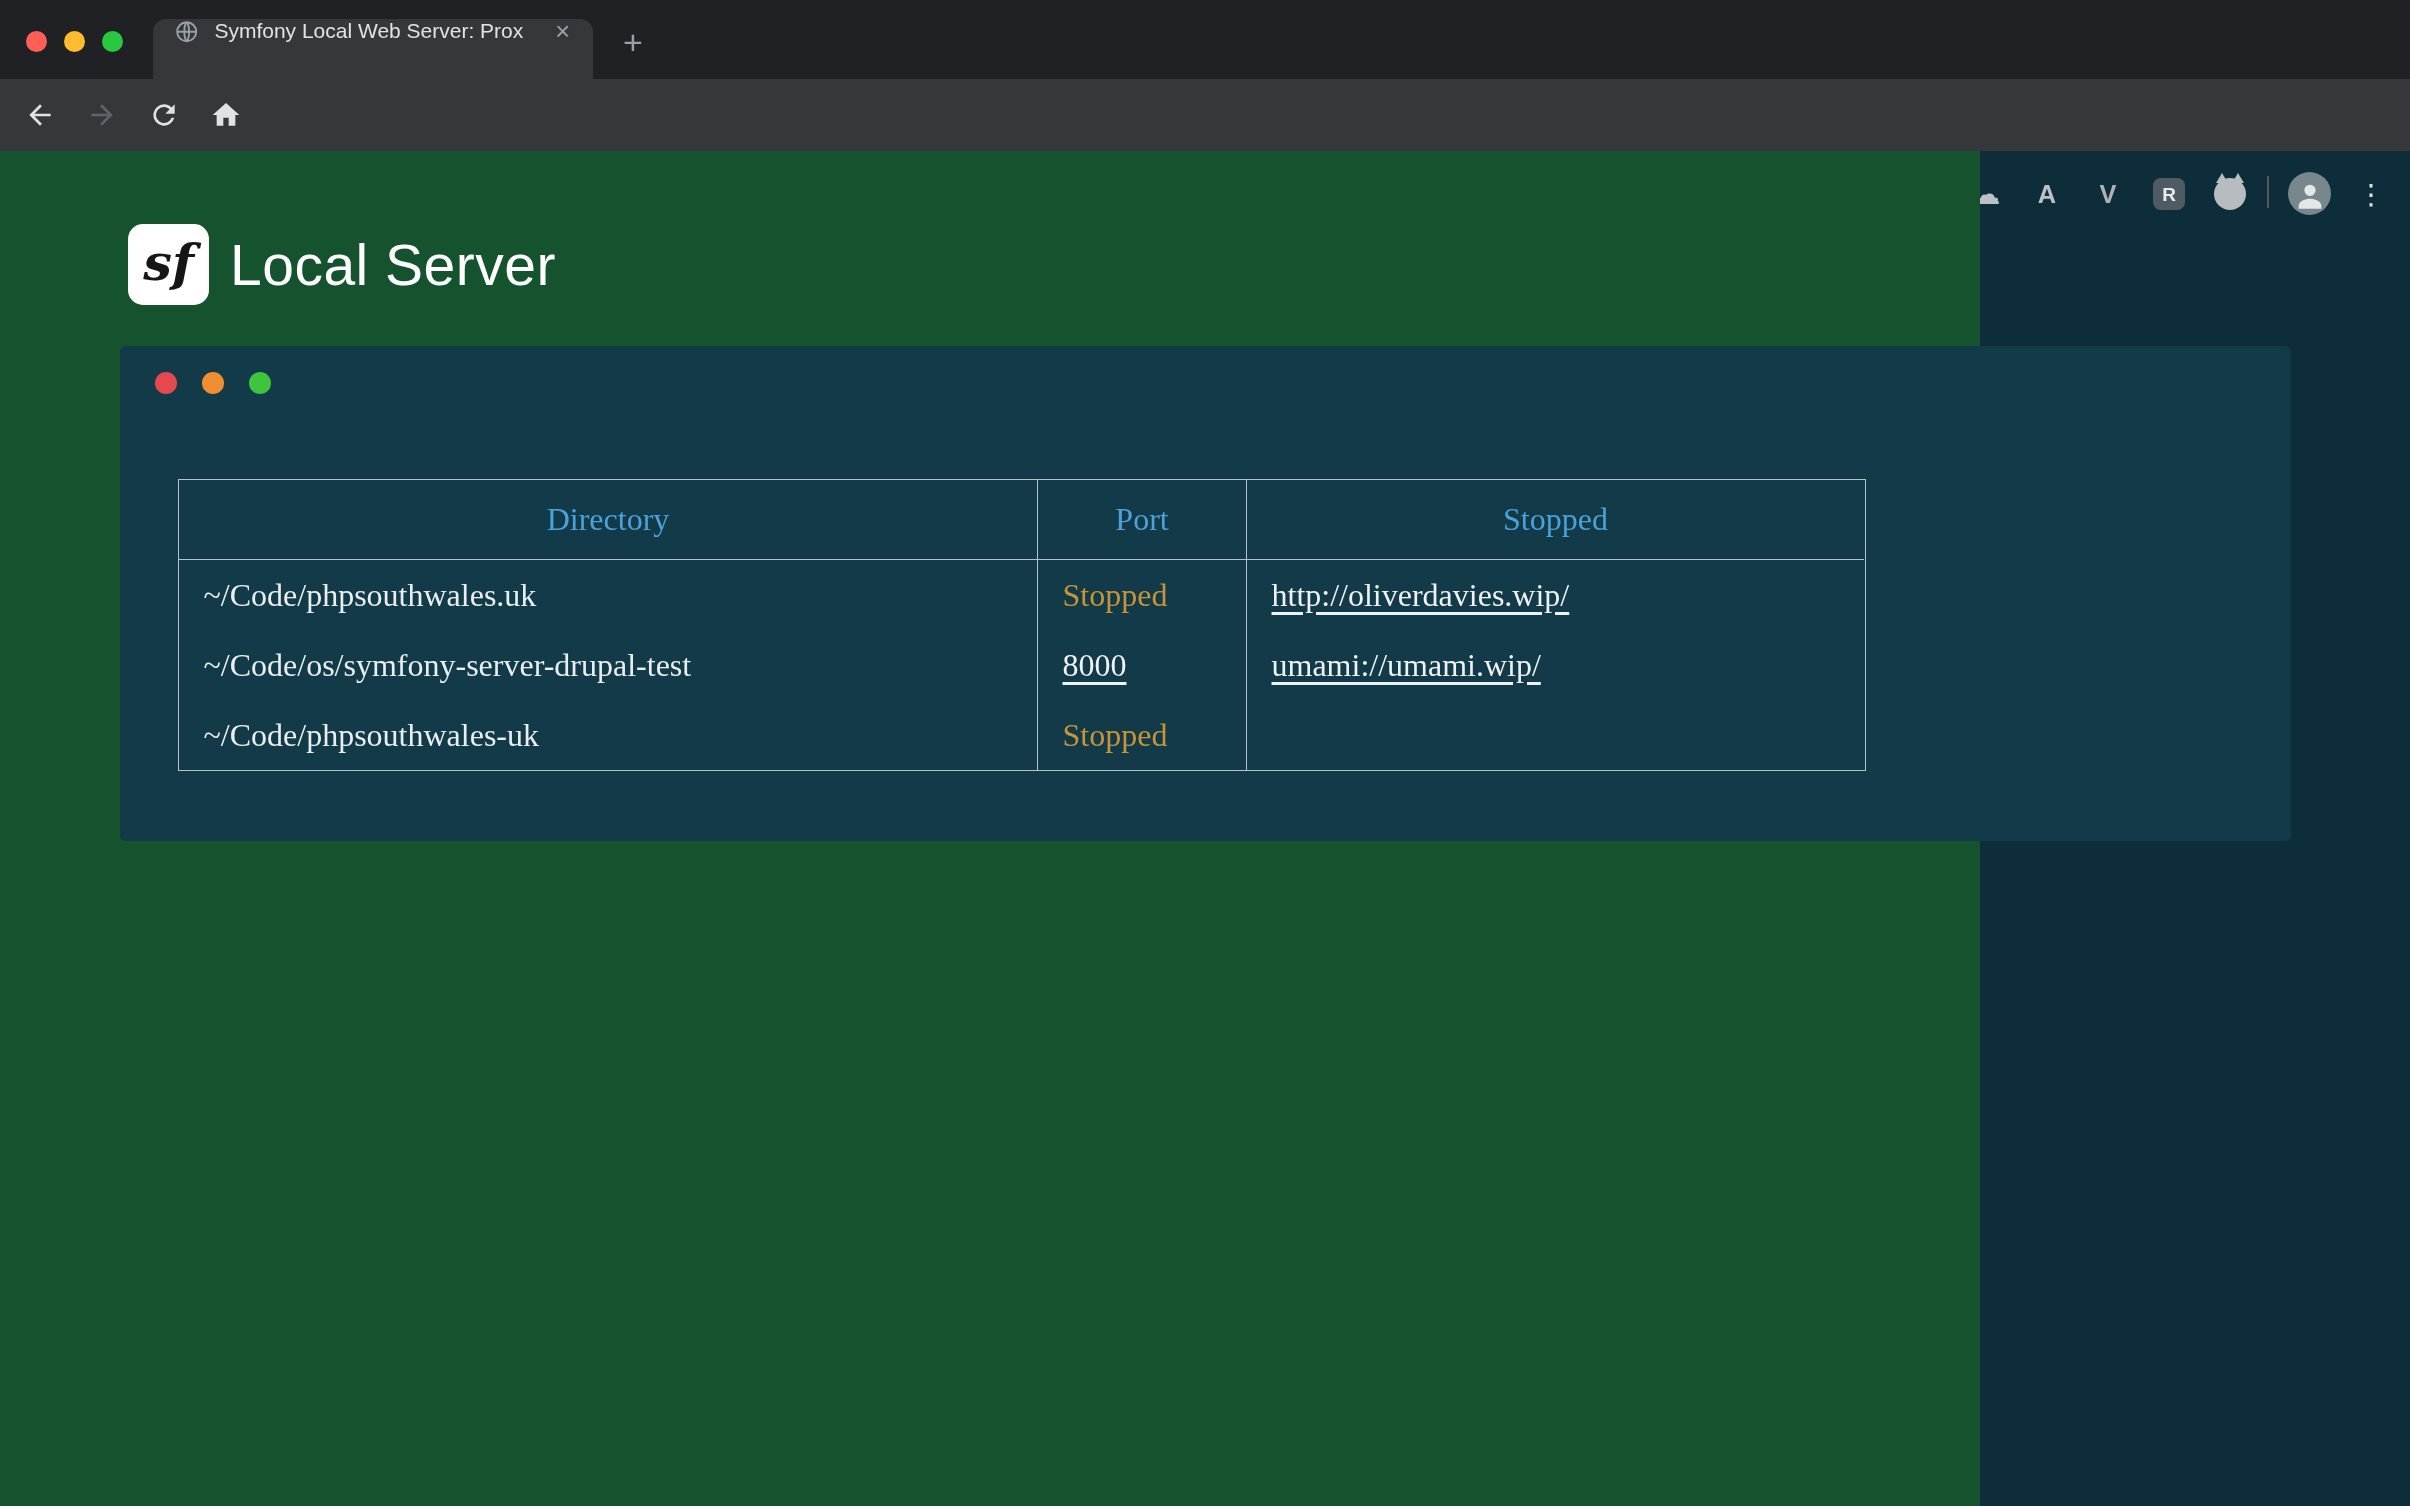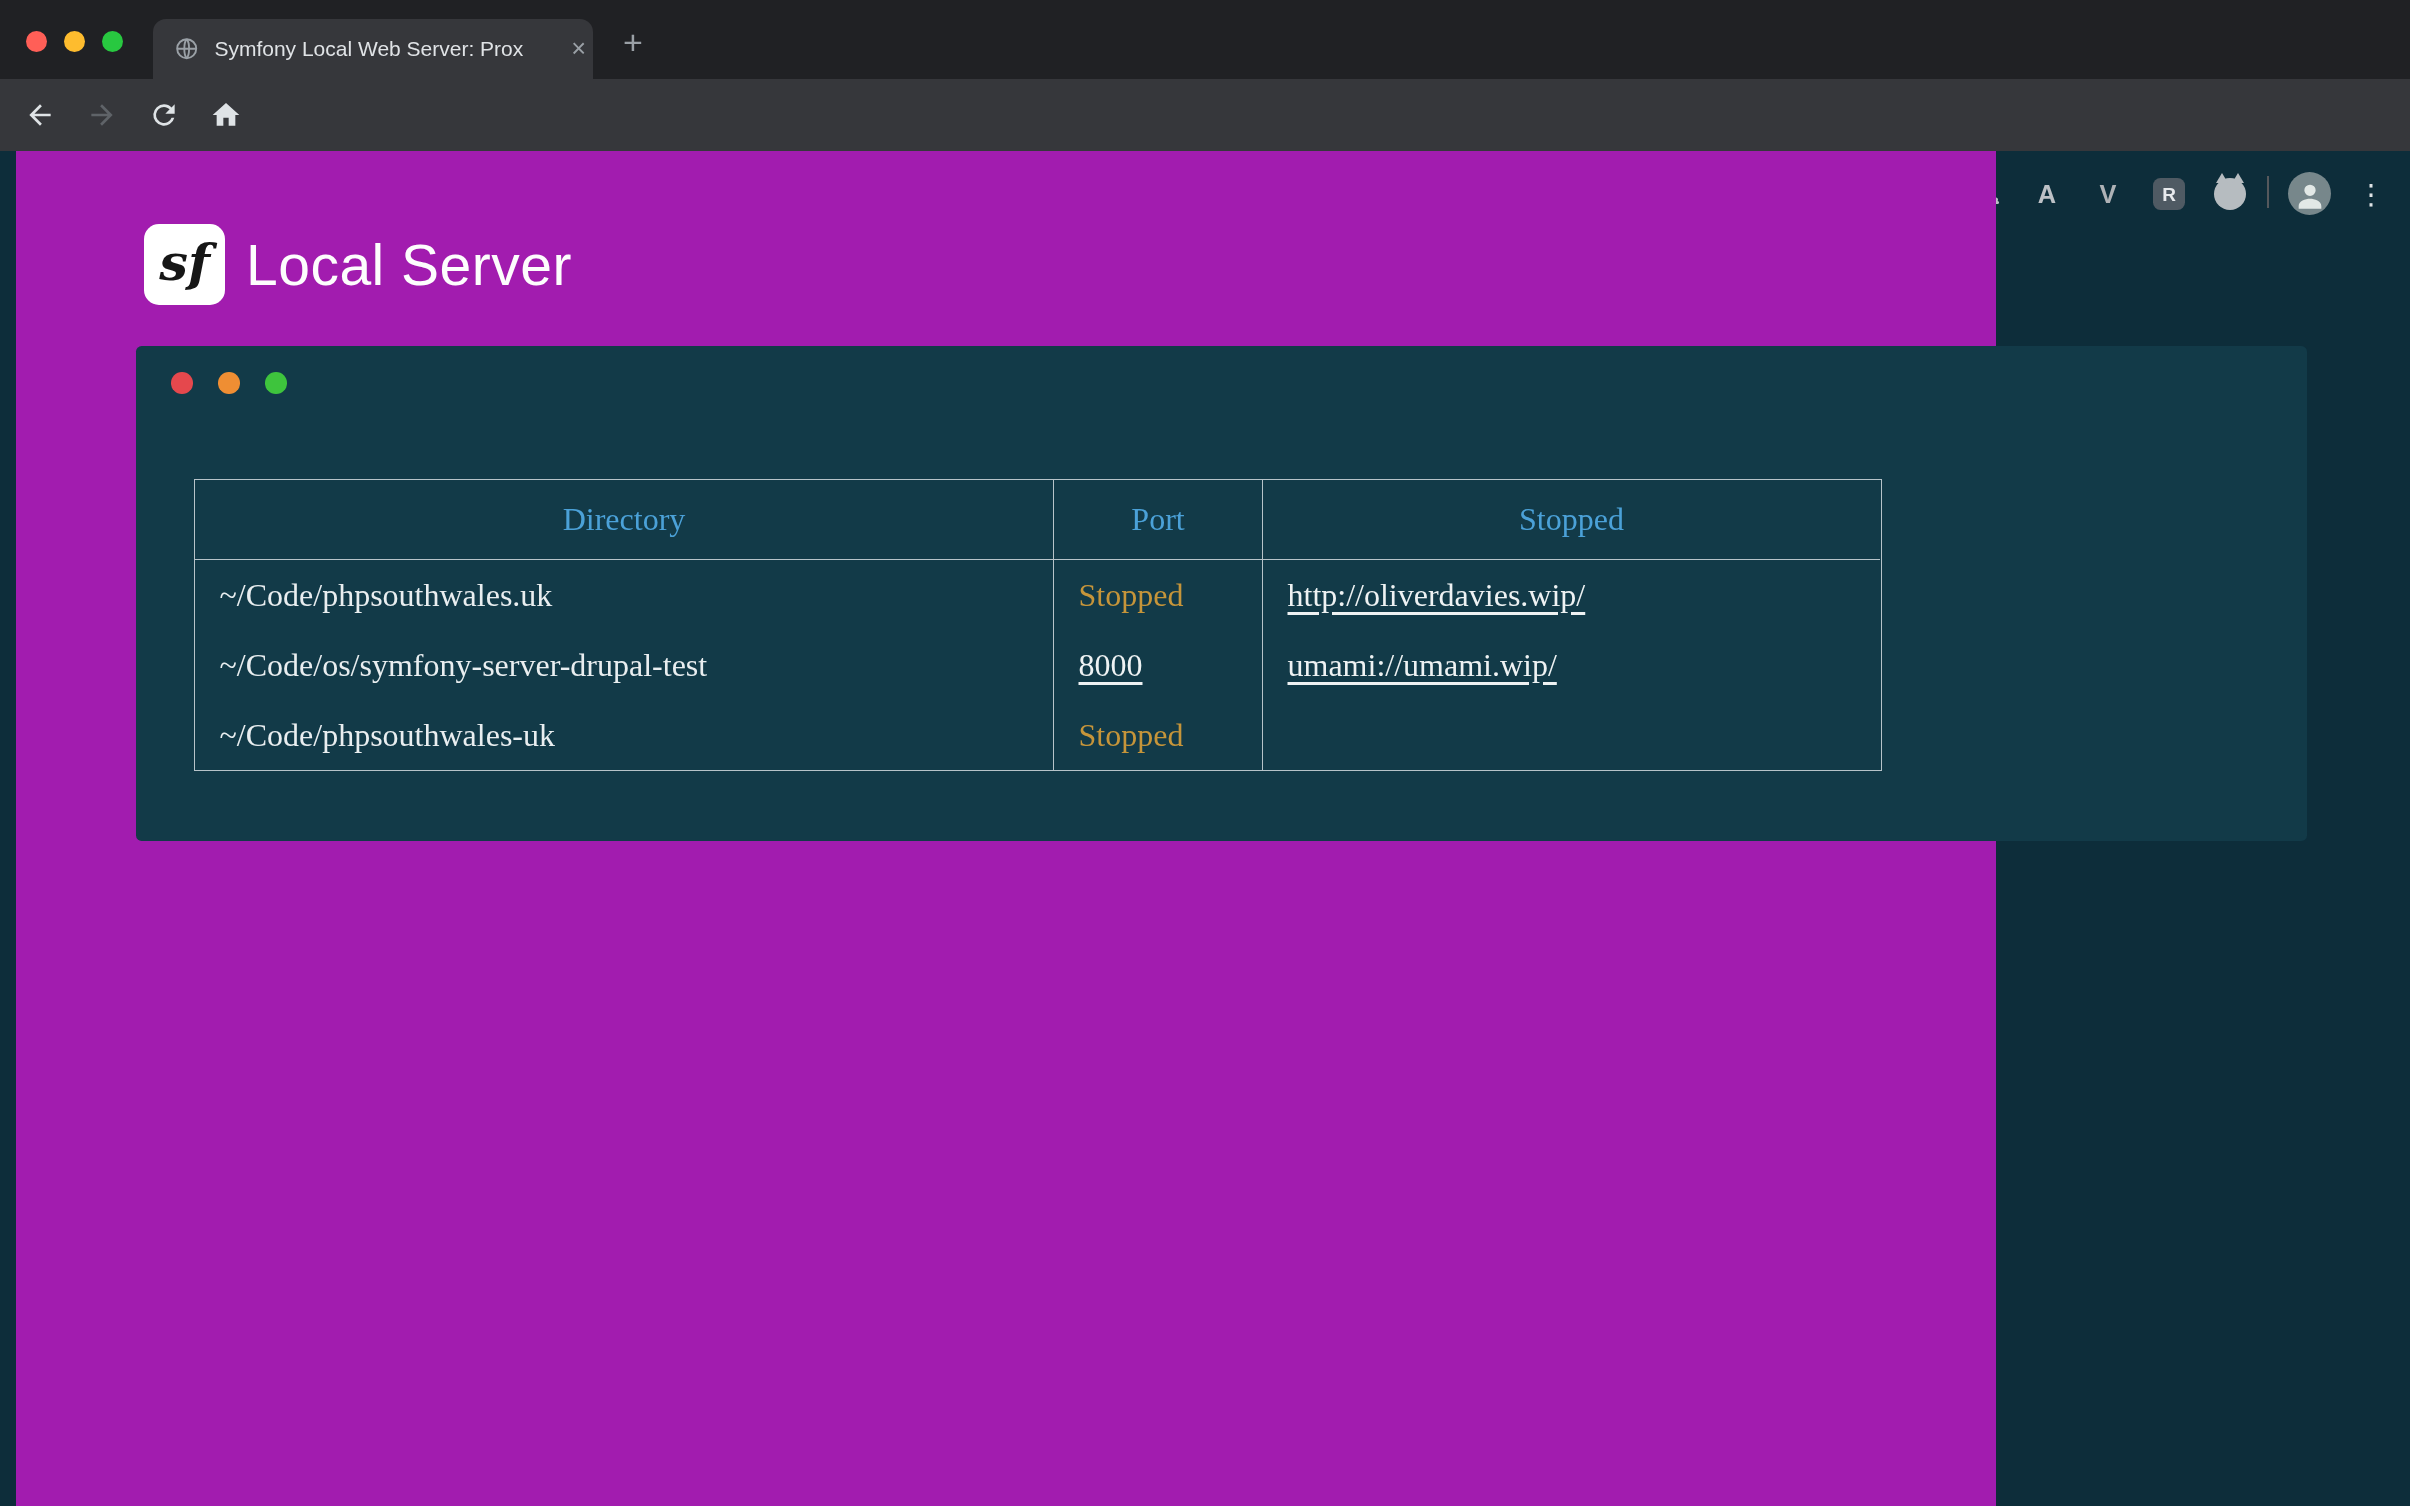--- a/index.html
+++ b/index.html
@@ -8,21 +8,21 @@
 
   
   .tabstrip{position:absolute;top:0;left:0;width:2411px;height:79px;background:#202124;}
   .traffic{position:absolute;top:31px;left:26px;display:flex;gap:17px;}
   .light{width:21px;height:21px;border-radius:50%;display:inline-block;cursor:pointer;}
   .light.red{background:#ff5f57;}
   .light.yellow{background:#febc2e;}
   .light.green{background:#28c840;}
 
   .tab{position:absolute;left:153px;top:19px;width:440px;height:60px;background:#36373b;
-       border-radius:13px 13px 0 0;display:flex;align-items:center;padding:0 7px 0 21px;
+       border-radius:13px 13px 0 0;display:flex;padding:0 23px 0 21px;
        box-sizing:border-box;cursor:pointer;}
   .favicon{width:25.4px;height:25.4px;flex:0 0 auto;display:flex;align-items:center;color:#9aa0a6;}
   .tab-title{flex:1;margin-left:15px;font-size:21px;color:#e0e3e6;white-space:nowrap;
              overflow:hidden;}
   .tab-close{flex:0 0 auto;margin-left:9.4px;font-size:25.4px;color:#9aa0a6;line-height:1;cursor:pointer;}
   .newtab{position:absolute;left:623px;top:24.5px;font-size:34px;color:#9aa0a6;cursor:pointer;line-height:1;}
 
   .toolbar{position:absolute;top:79px;left:0;width:2411px;height:72px;background:#36373b;}
   .navgroup{position:absolute;left:22.6px;top:0;height:72px;display:flex;align-items:center;gap:28px;}
   .navbtn{width:34px;height:34px;display:flex;align-items:center;justify-content:center;
@@ -64,21 +64,21 @@
   .ext10 .chip::after{right:1.9px;}
 
   .toolbar-divider{position:absolute;left:2267px;top:97px;width:1.9px;height:32px;background:#55585c;}
   .avatar{position:absolute;left:2288px;top:93px;width:43px;height:43px;border-radius:50%;
           background:#77878b;display:flex;align-items:center;justify-content:center;cursor:pointer;overflow:hidden;}
   .avatar svg{width:34px;height:34px;fill:#e2e8e6;margin-top:5.6px;}
   .kebab{position:absolute;left:2357px;top:79px;height:72px;display:flex;align-items:center;
          font-size:28px;color:#dfe3e6;cursor:pointer;}
 
   
-  .content{position:absolute;top:151px;left:16px;width:1980px;height:1356px;background:#a21caf;}
+  .content{position:absolute;top:151px;left:0;width:1980px;height:1356px;background:#14532d;}
   .brand{position:absolute;left:128px;top:73px;height:81px;display:flex;align-items:center;}
   .sf-logo{width:81px;height:81px;background:#fff;border-radius:15px;display:flex;
            align-items:center;justify-content:center;}
   .sf-logo span{font-family:"DejaVu Serif",serif;font-style:italic;font-weight:bold;
                 font-size:51px;color:#161616;transform:translateY(-2.8px);}
   .page-title{margin-left:21px;font-size:57px;color:#fdfdfd;letter-spacing:0.5px;}
 
   .panel{position:absolute;left:120px;top:195px;width:2171px;height:495px;background:#123a48;
          border-radius:5.6px;}
   .term-dots{position:absolute;left:35px;top:26px;display:flex;gap:25.4px;}

